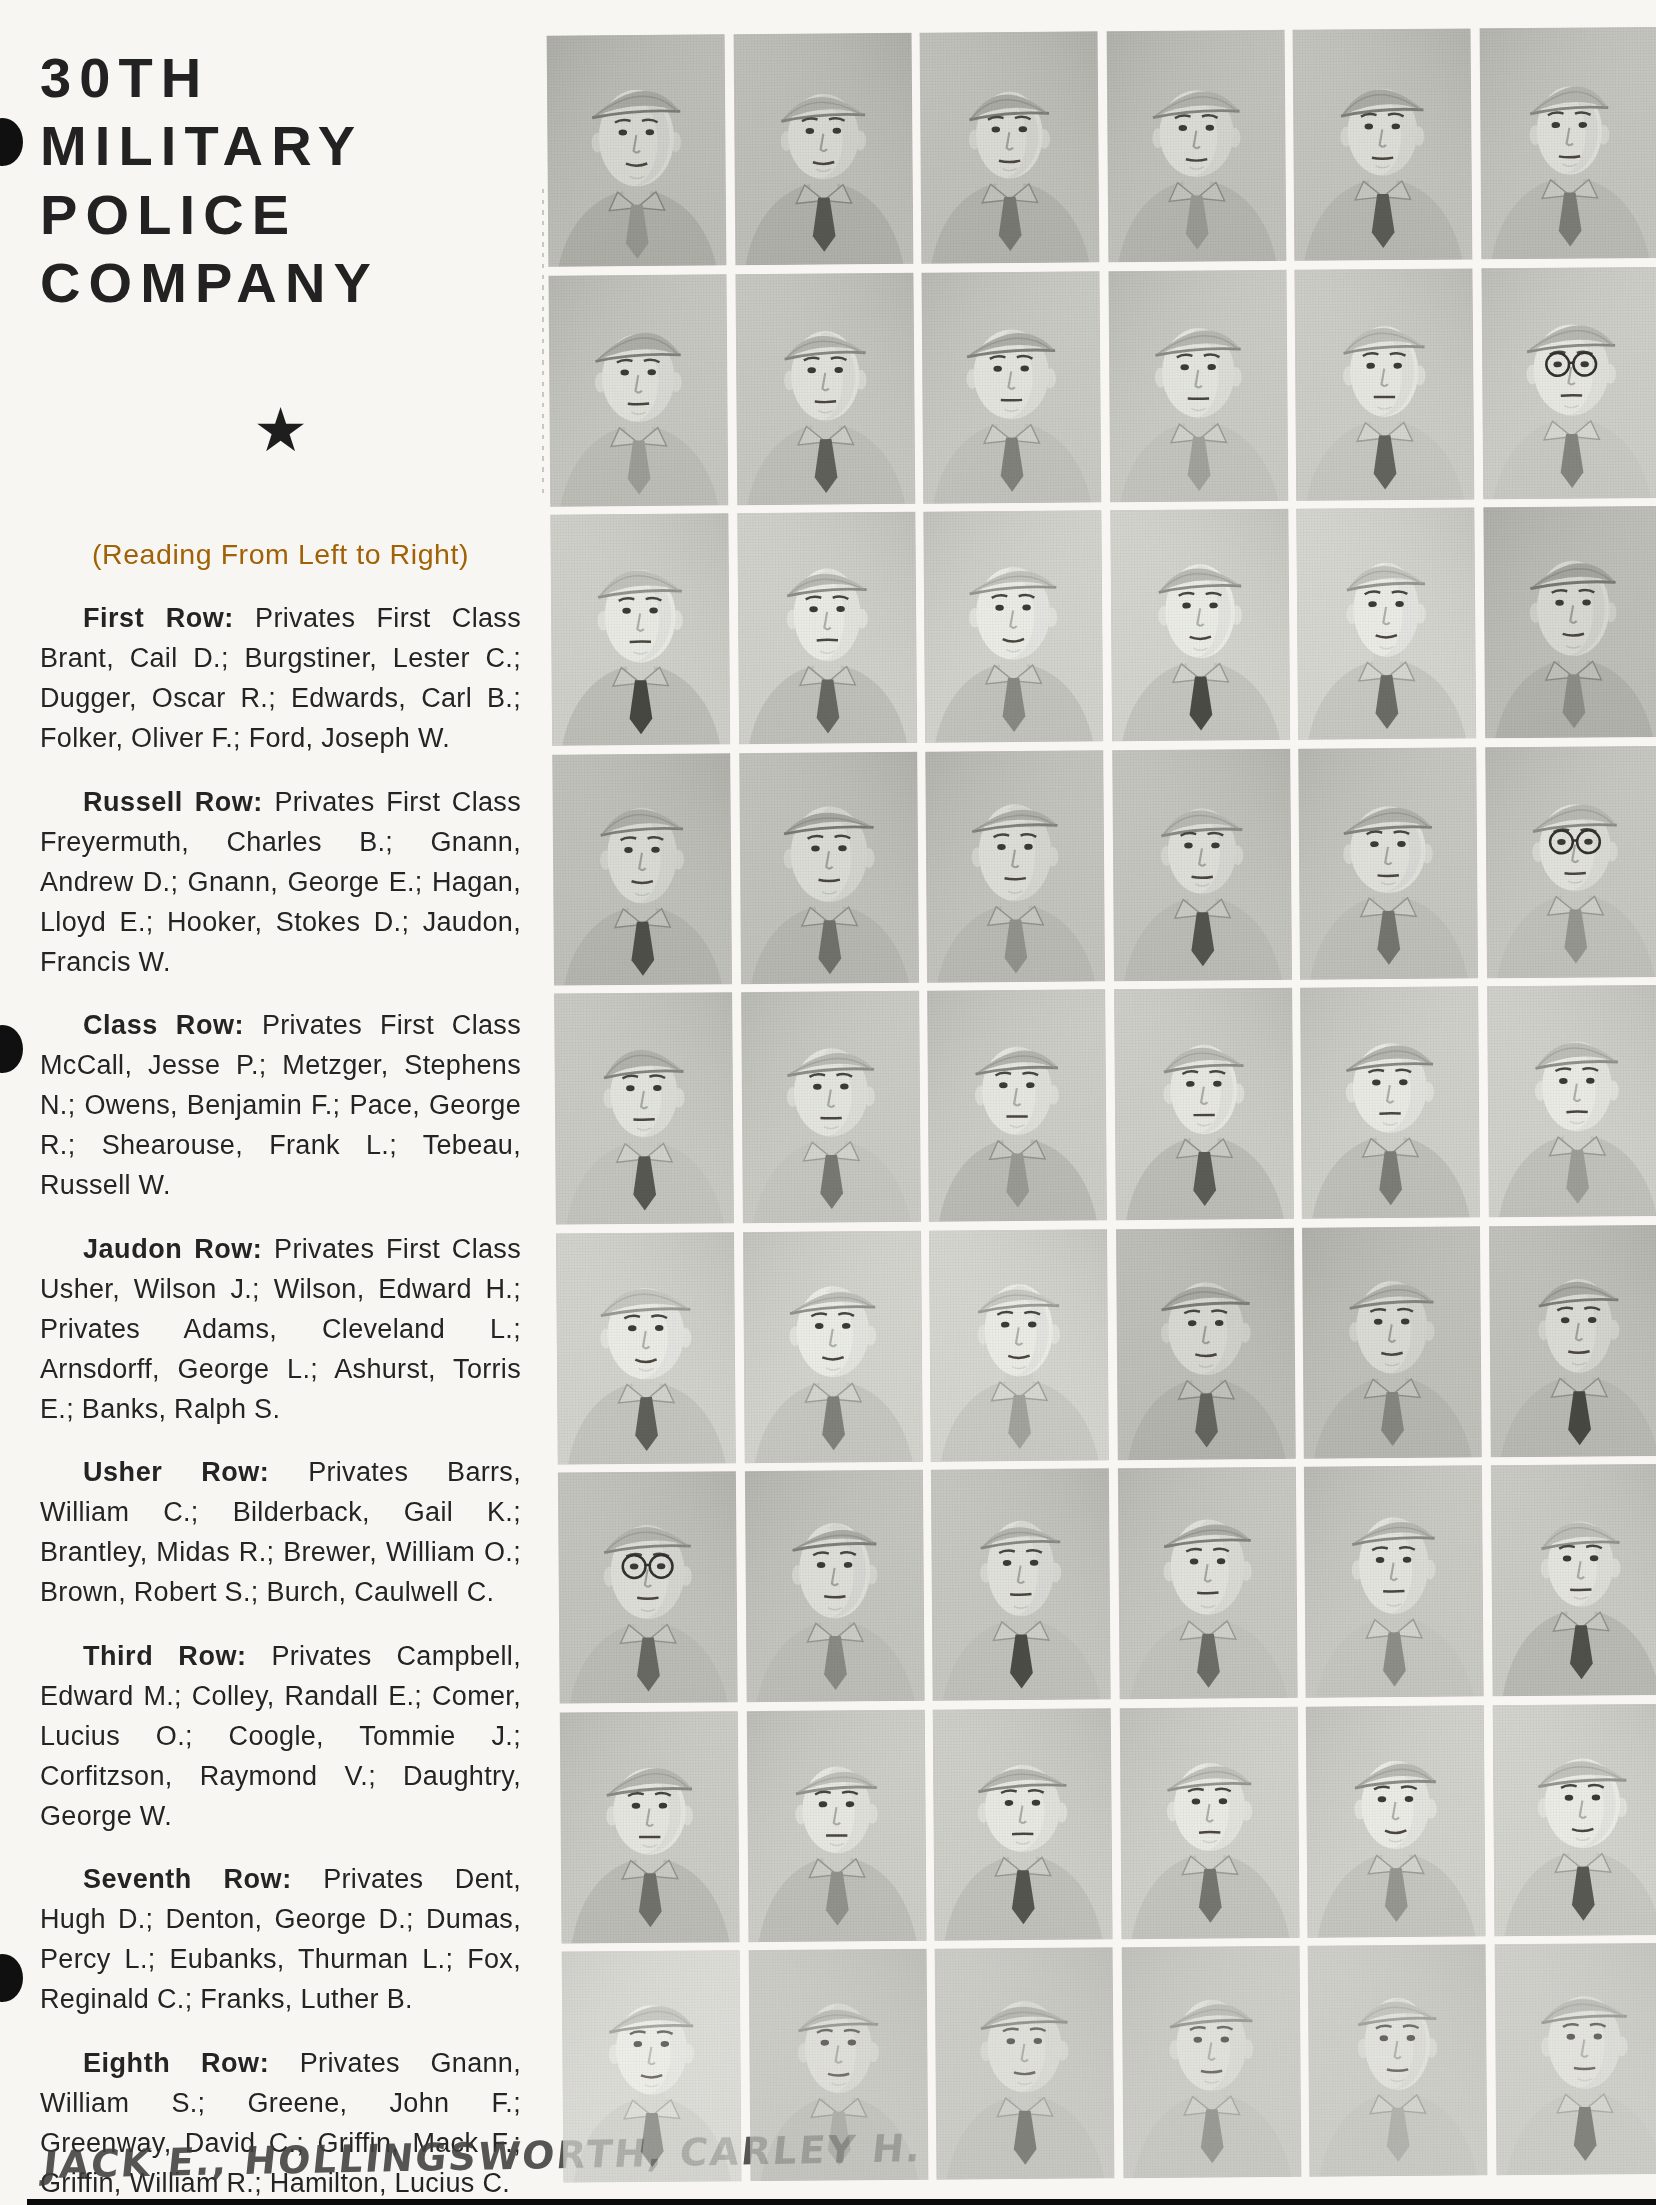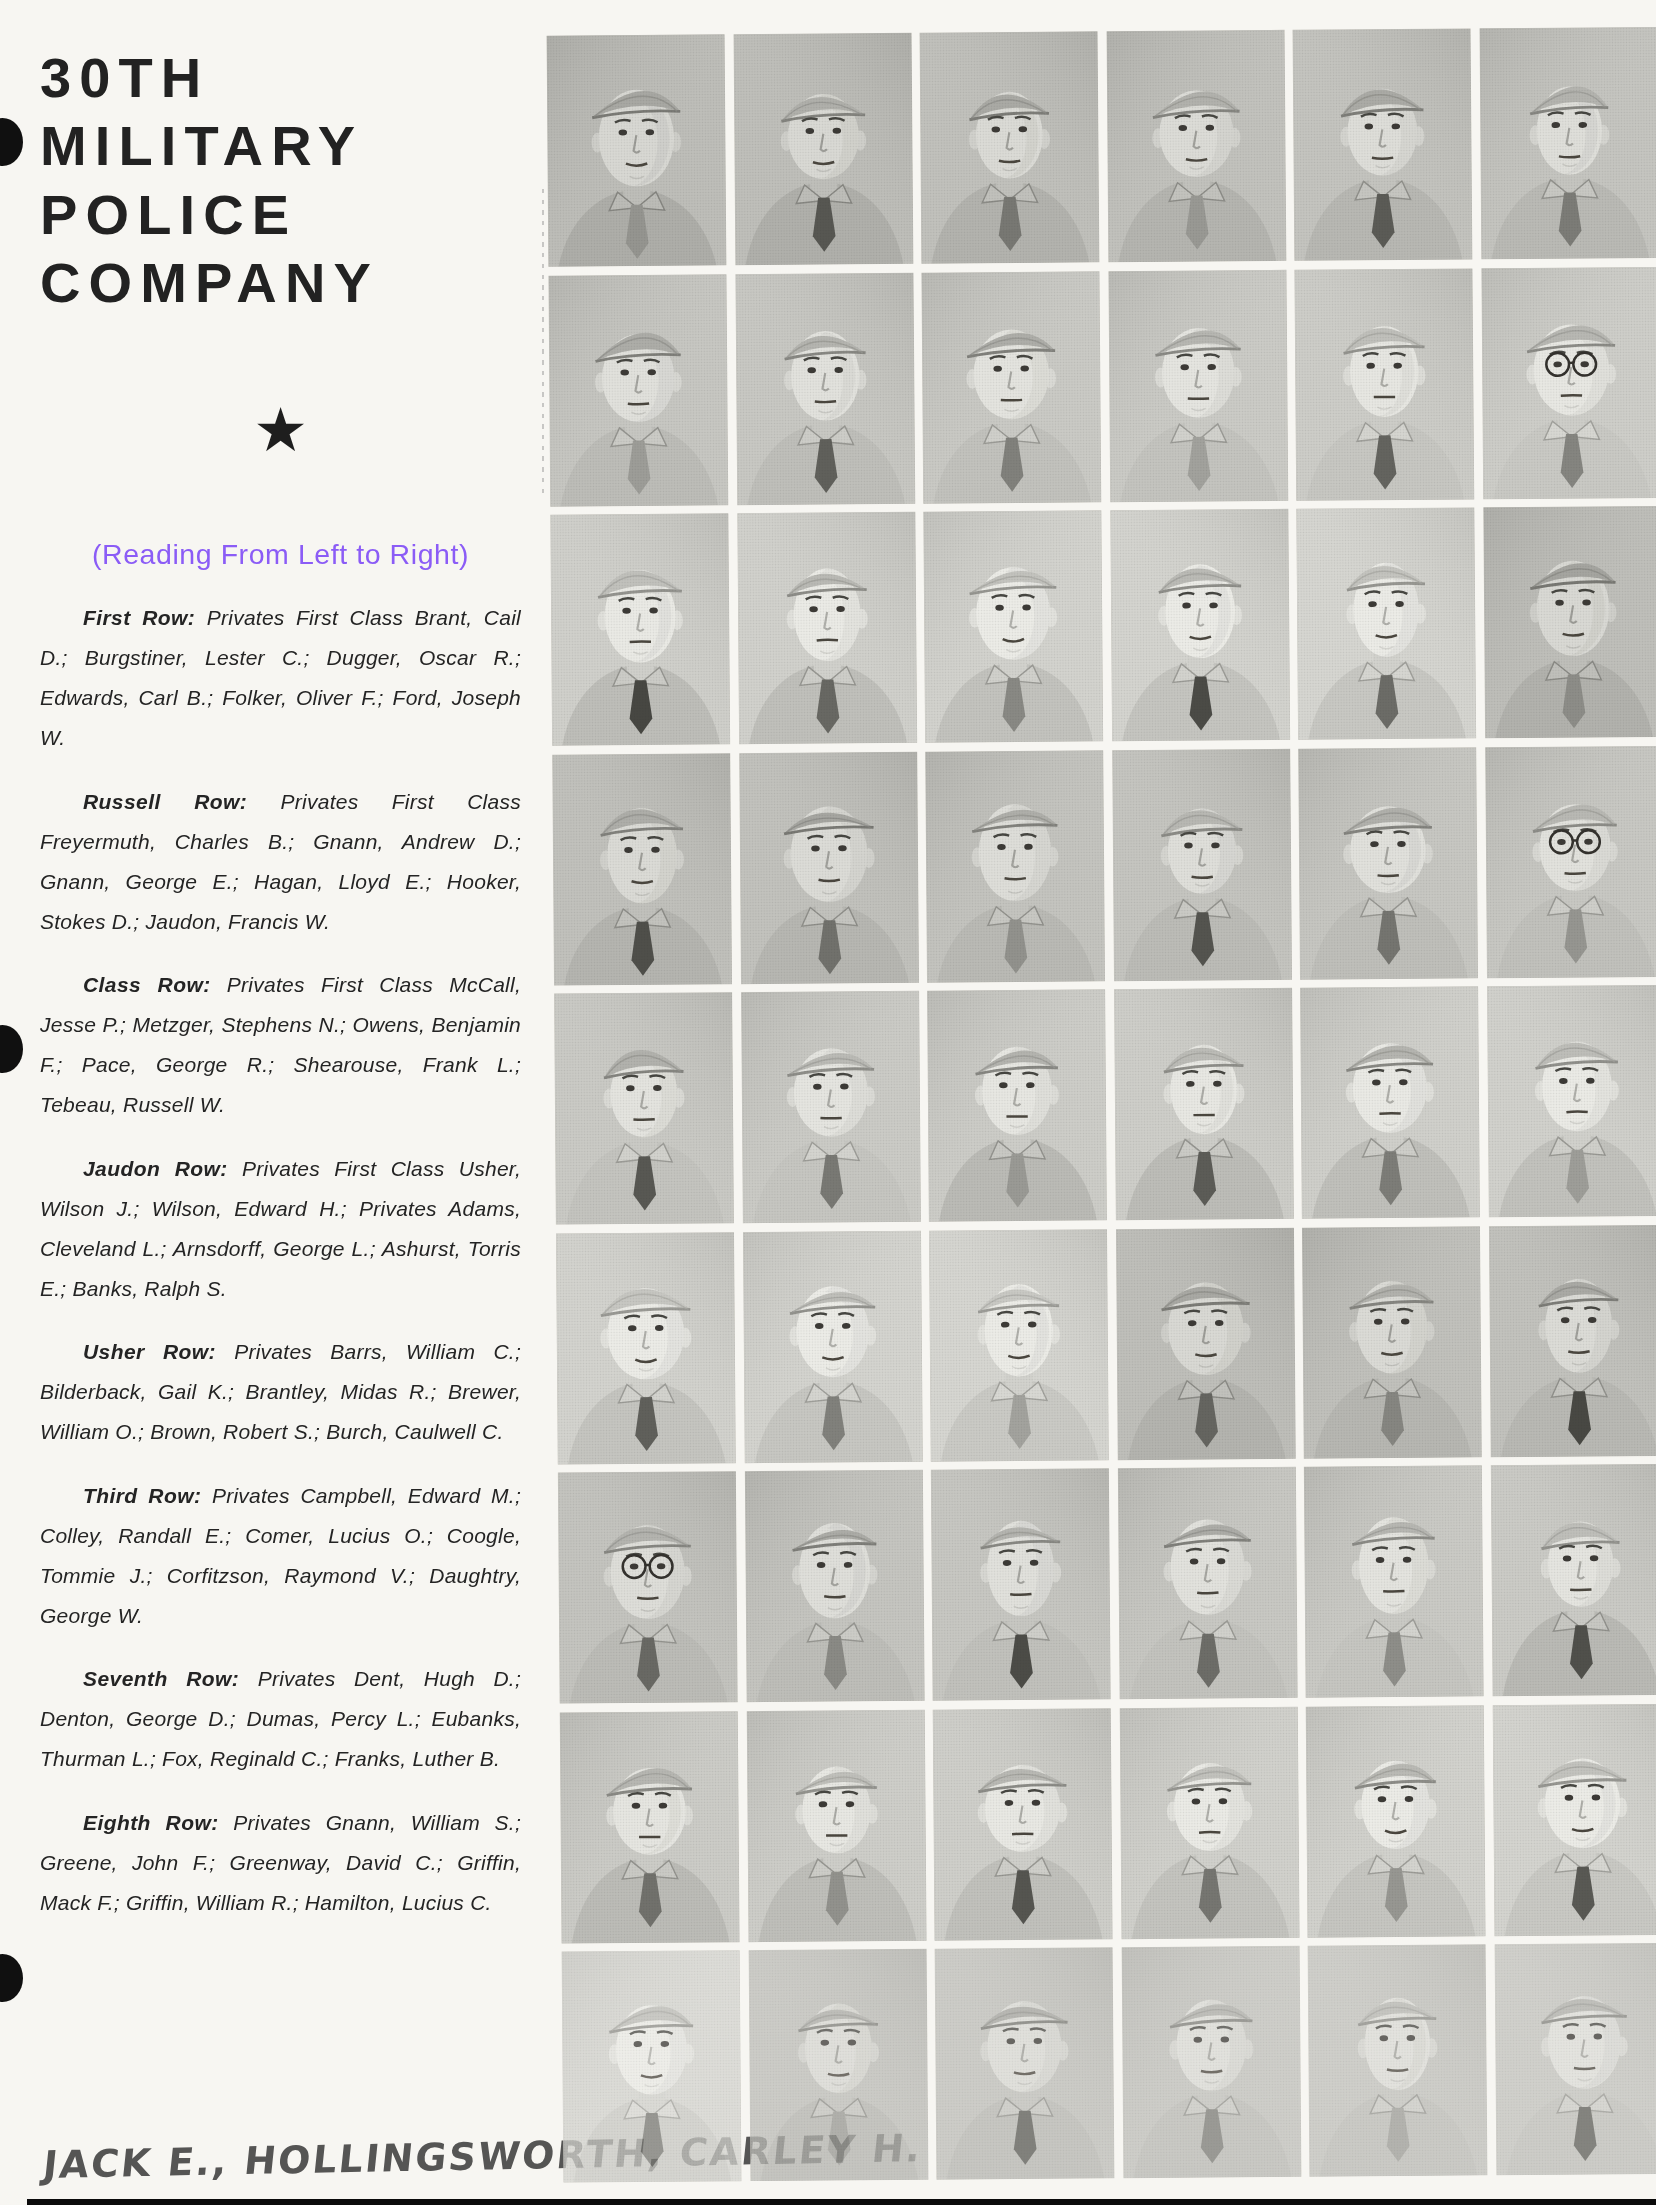--- a/index.html
+++ b/index.html
@@ -11,25 +11,25 @@
   
   .binder-hole{position:absolute;left:-18.5px;width:41px;height:48px;background:#101010;border-radius:50%;}
   #hole-1{top:118px;} #hole-2{top:1025px;} #hole-3{top:1954px;}
   .bottom-scan-bar{position:absolute;left:27px;right:0;bottom:0;height:5.7px;background:#0b0b0b;}
   .scan-dots{position:absolute;left:542px;top:189px;height:306px;width:2.1px;opacity:.45;
     background:repeating-linear-gradient(#8d8d8d 0 4.3px,transparent 4.3px 10.7px);}
   
   .text-col{position:absolute;left:40px;top:44px;width:481px;color:#1d1d1d;}
   .title{font-size:56px;font-weight:600;letter-spacing:.145em;line-height:1.22;color:#222;}
   .star{font-size:61px;line-height:1;text-align:center;margin-top:83px;color:#1e1e1e;}
-  .reading-note{font-size:28.5px;text-align:center;margin-top:77px;letter-spacing:.02em;color:#8b5cf6;}
+  .reading-note{font-size:28.5px;text-align:center;margin-top:77px;letter-spacing:.02em;color:#a16207;}
   .roster{margin-top:27px;}
   .roster p{
-    font-size:21px;line-height:40px;margin:0 0 23.5px;letter-spacing:.012em;
-    text-align:justify;text-indent:43px;color:#242424;font-style:italic;
+    font-size:27px;line-height:40px;margin:0 0 23.5px;letter-spacing:.012em;
+    text-align:justify;text-indent:43px;color:#242424;
   }
   .roster p b{font-weight:700;letter-spacing:.02em;}
   .hw-bottom{
     position:absolute;left:41px;top:2143px;white-space:nowrap;
     font-family:"DejaVu Sans",sans-serif;font-weight:600;font-size:38px;
     color:#3f3f3f;letter-spacing:2.1px;opacity:.88;
     transform:rotate(-1.1deg) skewX(-7deg);transform-origin:left bottom;
   }
   
   .photo-grid{

